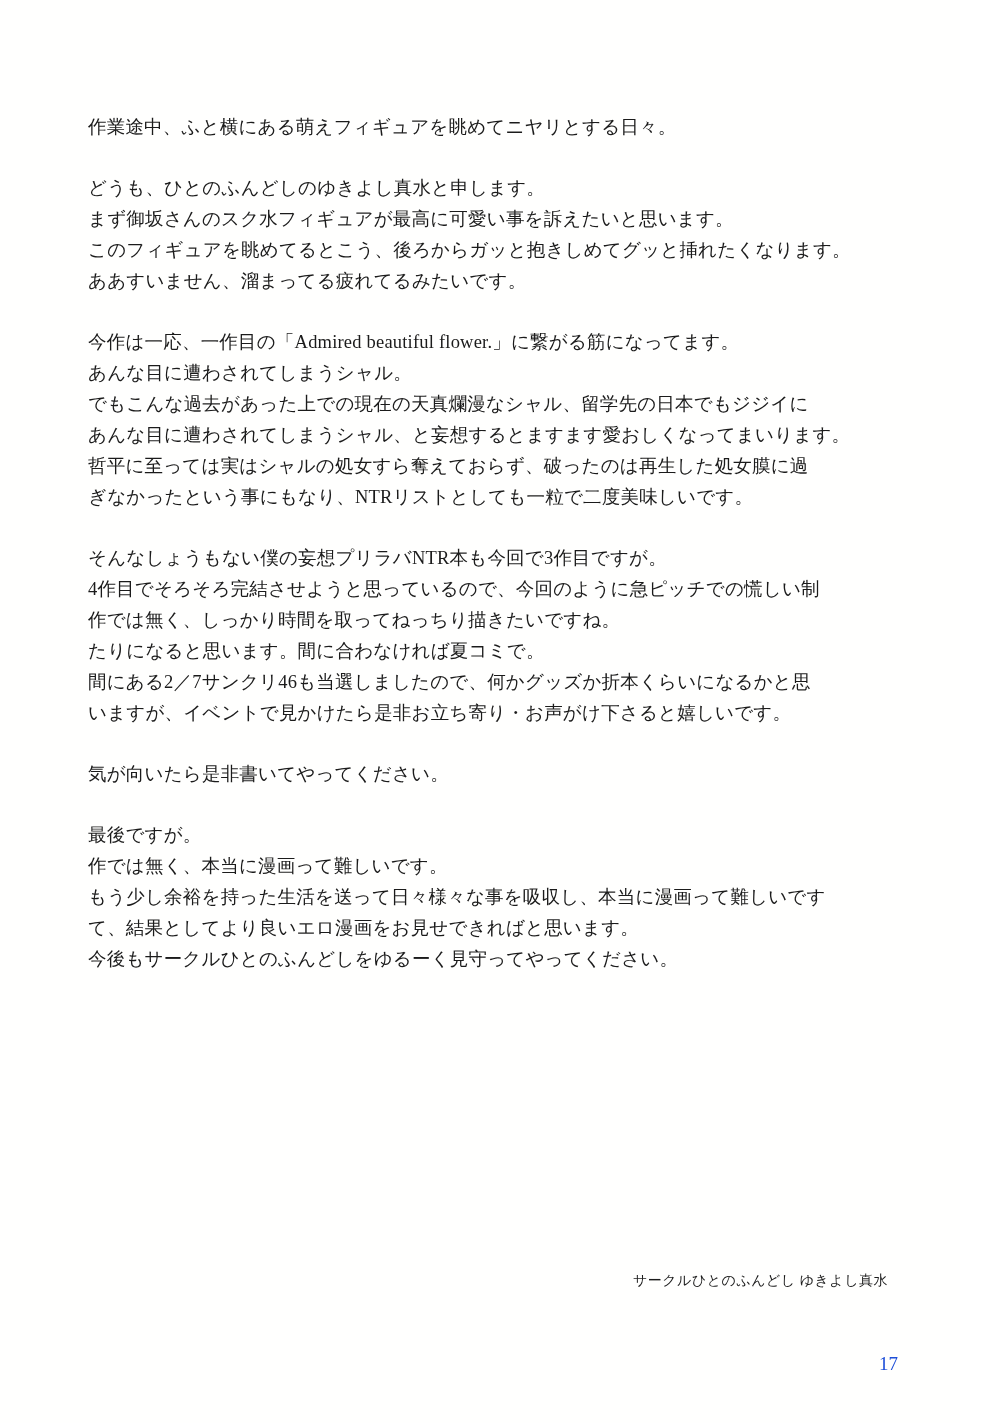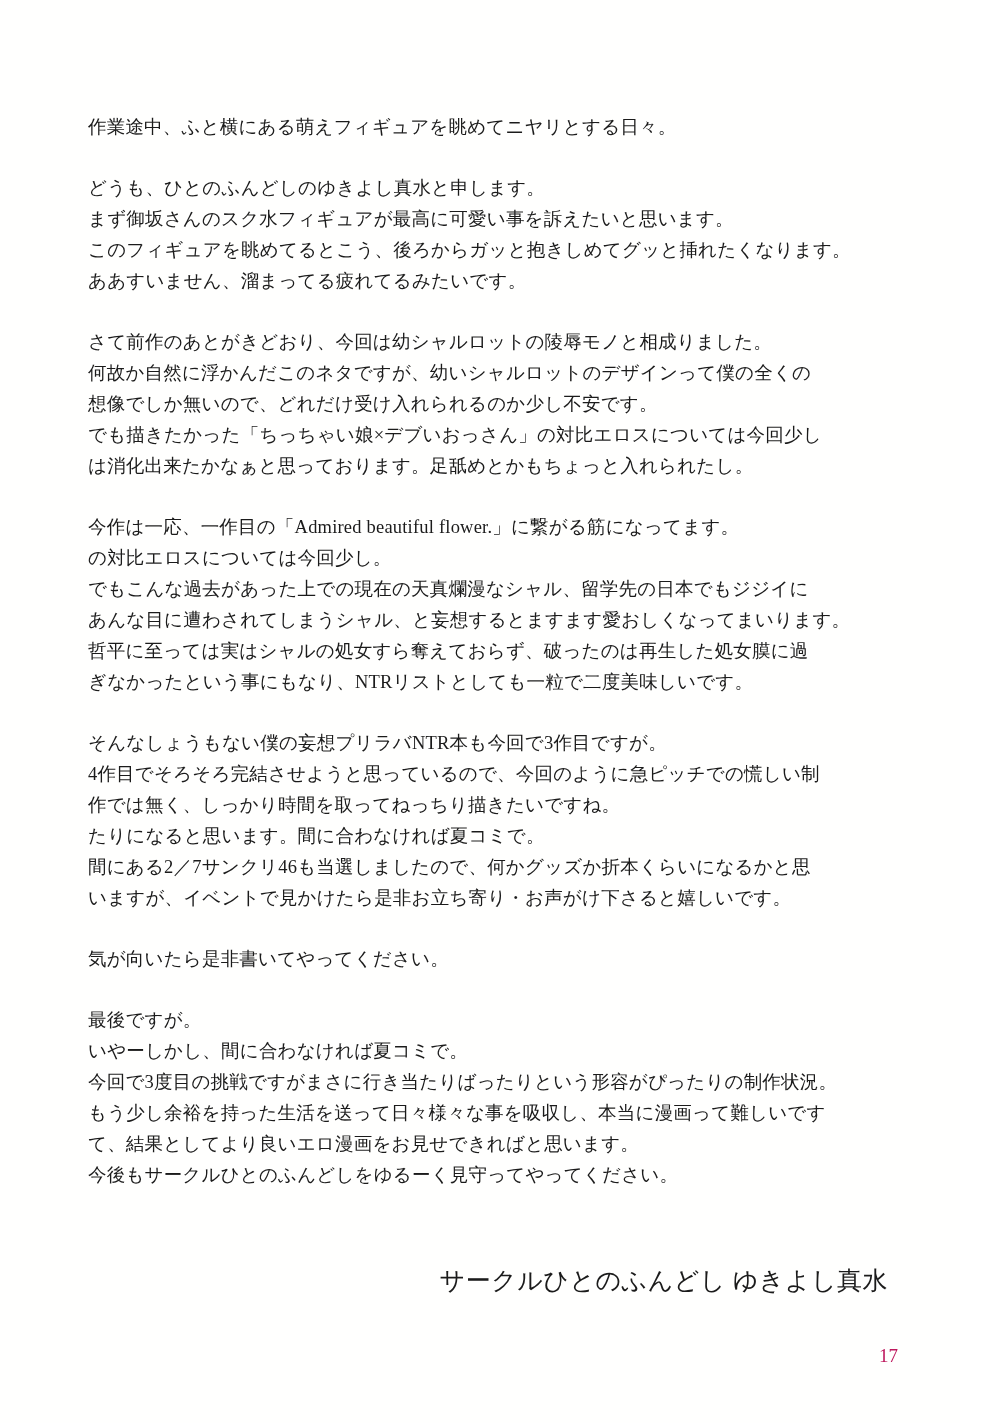--- a/index.html
+++ b/index.html
@@ -44,29 +44,29 @@
     font-family: "Liberation Serif", "DejaVu Serif", serif;
   }
   .signature {
     position: absolute;
     left: 88px;
     top: 1265px;
     width: 800px;
     text-align: right;
   }
   .signature .line {
-    font-size: 25px;
+    font-size: 14px;
     letter-spacing: 0.5px;
   }
   .page-number {
     position: absolute;
     right: 62px;
-    bottom: 56px;
+    bottom: 48px;
     font-size: 19px;
-    color: #be185d;
+    color: #1d4ed8;
     font-family: "Liberation Serif", "DejaVu Serif", serif;
   }
 </style>
 </head>
 <body>
 
 <div class="page">
 
   <div class="content">
 
@@ -74,31 +74,24 @@
       <div class="line">作業途中、ふと横にある萌えフィギュアを眺めてニヤリとする日々。</div>
     </div>
 
     <div class="para">
       <div class="line">どうも、ひとのふんどしのゆきよし真水と申します。</div>
       <div class="line">まず御坂さんのスク水フィギュアが最高に可愛い事を訴えたいと思います。</div>
       <div class="line">このフィギュアを眺めてるとこう、後ろからガッと抱きしめてグッと挿れたくなります。</div>
       <div class="line">ああすいません、溜まってる疲れてるみたいです。</div>
     </div>
 
-    <div class="para">
-      <div class="line">さて前作のあとがきどおり、今回は幼シャルロットの陵辱モノと相成りました。</div>
-      <div class="line">何故か自然に浮かんだこのネタですが、幼いシャルロットのデザインって僕の全くの</div>
-      <div class="line">想像でしか無いので、どれだけ受け入れられるのか少し不安です。</div>
-      <div class="line">でも描きたかった「ちっちゃい娘×デブいおっさん」の対比エロスについては今回少し</div>
-      <div class="line">は消化出来たかなぁと思っております。足舐めとかもちょっと入れられたし。</div>
-    </div>
 
     <div class="para">
       <div class="line">今作は一応、一作目の「Admired beautiful flower.」に繋がる筋になってます。</div>
-      <div class="line">の対比エロスについては今回少し。</div>
+      <div class="line">あんな目に遭わされてしまうシャル。</div>
       <div class="line">でもこんな過去があった上での現在の天真爛漫なシャル、留学先の日本でもジジイに</div>
       <div class="line">あんな目に遭わされてしまうシャル、と妄想するとますます愛おしくなってまいります。</div>
       <div class="line">哲平に至っては実はシャルの処女すら奪えておらず、破ったのは再生した処女膜に過</div>
       <div class="line">ぎなかったという事にもなり、NTRリストとしても一粒で二度美味しいです。</div>
     </div>
 
     <div class="para">
       <div class="line">そんなしょうもない僕の妄想プリラバNTR本も今回で3作目ですが。</div>
       <div class="line">4作目でそろそろ完結させようと思っているので、今回のように急ピッチでの慌しい制</div>
       <div class="line">作では無く、しっかり時間を取ってねっちり描きたいですね。</div>
@@ -106,22 +99,21 @@
       <div class="line">間にある2／7サンクリ46も当選しましたので、何かグッズか折本くらいになるかと思</div>
       <div class="line">いますが、イベントで見かけたら是非お立ち寄り・お声がけ下さると嬉しいです。</div>
     </div>
 
     <div class="para">
       <div class="line">気が向いたら是非書いてやってください。</div>
     </div>
 
     <div class="para">
       <div class="line">最後ですが。</div>
-      <div class="line">いやーしかし、間に合わなければ夏コミで。</div>
-      <div class="line">今回で3度目の挑戦ですがまさに行き当たりばったりという形容がぴったりの制作状況。</div>
+      <div class="line">作では無く、本当に漫画って難しいです。</div>
       <div class="line">もう少し余裕を持った生活を送って日々様々な事を吸収し、本当に漫画って難しいです</div>
       <div class="line">て、結果としてより良いエロ漫画をお見せできればと思います。</div>
       <div class="line">今後もサークルひとのふんどしをゆるーく見守ってやってください。</div>
     </div>
 
   </div>
 
   <div class="signature">
     <div class="line">サークルひとのふんどし ゆきよし真水</div>
   </div>

